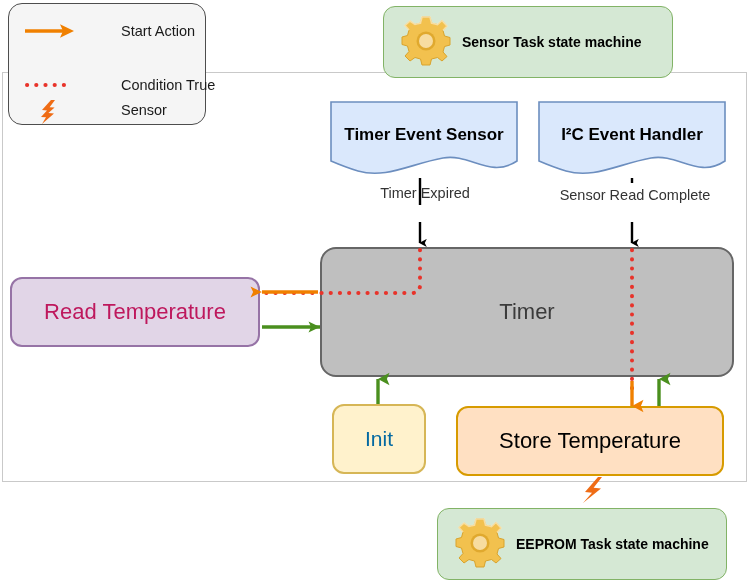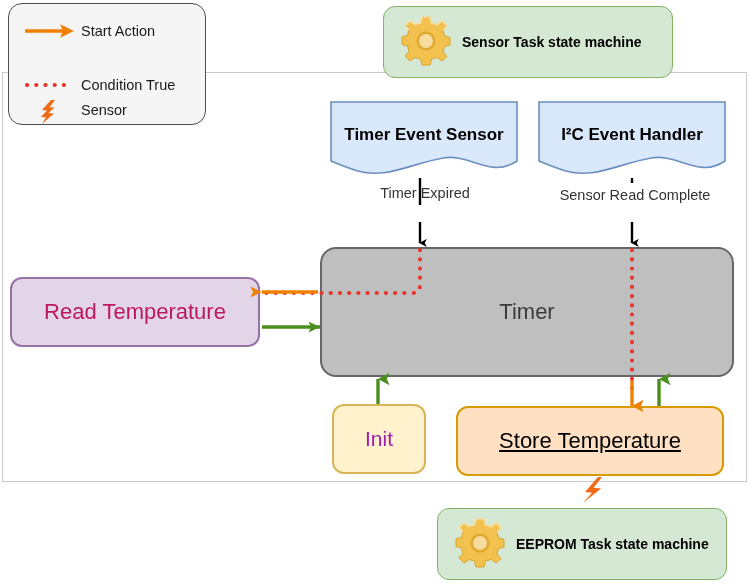--- a/index.html
+++ b/index.html
@@ -55,20 +55,21 @@
     width: 54px;
     height: 22px;
     flex: 0 0 54px;
     position: relative;
   }
   .legend-row .lg-label {
     font-size: 14.5px;
     color: #1a1a1a;
     white-space: nowrap;
     padding-left: 4px;
+    margin-left: 40px;
   }
   .lg-r1 { top: 16px; }
   .lg-r2 { top: 43px; }
   .lg-r3 { top: 70px; }
   .lg-r4 { top: 95px; }
 
   
   .node {
     position: absolute;
     box-sizing: border-box;
@@ -107,35 +108,34 @@
   }
   .node-init {
     left: 332px;
     top: 404px;
     width: 94px;
     height: 70px;
     background: #fff2cc;
     border: 2px solid #d6b656;
     border-radius: 12px;
     font-size: 21px;
-    color: #a21caf;
+    color: #0369a1;
     z-index: 20;
   }
   .node-store {
     left: 456px;
     top: 406px;
     width: 268px;
     height: 70px;
     background: #ffe0c2;
     border: 2px solid #d79b00;
     border-radius: 12px;
     font-size: 22px;
     color: #000;
     z-index: 20;
-    text-decoration: underline;
   }
   
   .handler {
     position: absolute;
     z-index: 20;
   }
   .handler .h-label {
     position: absolute;
     left: 0;
     top: 24px;

